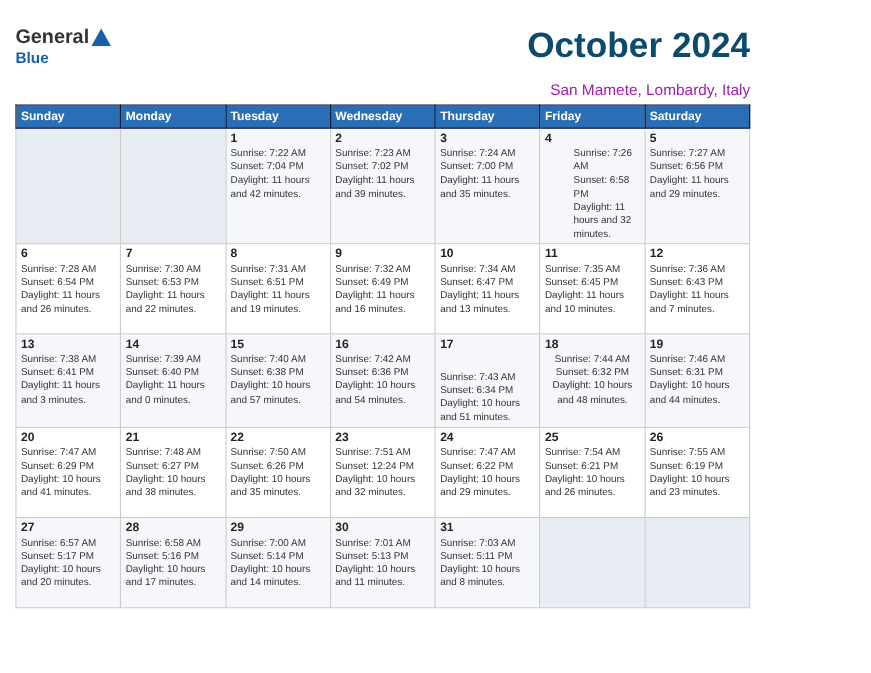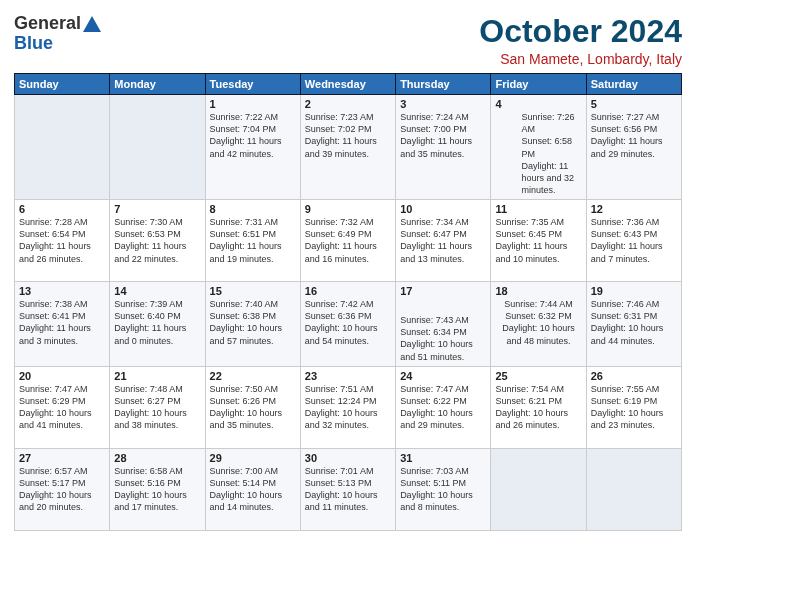--- a/index.html
+++ b/index.html
@@ -5,62 +5,62 @@
     * { margin: 0; padding: 0; box-sizing: border-box; }
     body {
       font-family: Arial, sans-serif;
       background: #fff;
       width: 792px;
       height: 612px;
       overflow: hidden;
     }
     .container {
       width: 696px;
-      padding: 14px 14px 8px 14px;
+      padding: 24px 14px 8px 14px;
     }
     .header-area {
       display: flex;
       justify-content: space-between;
       align-items: flex-start;
       margin-bottom: 6px;
     }
     .logo {
       display: flex;
       flex-direction: column;
       align-items: flex-start;
     }
     .logo-general {
       font-size: 18px;
       font-weight: bold;
       color: #333;
       line-height: 1.1;
     }
     .logo-blue {
-      font-size: 18px;
+      font-size: 14px;
       font-weight: bold;
       color: #1a5fa8;
       line-height: 1.1;
     }
     .logo-row {
       display: flex;
       align-items: center;
     }
     .title-area {
       text-align: right;
     }
     .month-title {
       font-size: 32px;
       font-weight: bold;
       color: #0c4a6e;
       line-height: 1.1;
     }
     .location {
       font-size: 14px;
-      color: #b91c1c;
-      margin-top: 2px;
+      color: #a21caf;
+      margin-top: 14px;
     }
     table {
       width: 100%;
       border-collapse: collapse;
       table-layout: fixed;
     }
     thead tr th {
       background-color: #2a6eb5;
       color: #fff;
       font-size: 11px;

